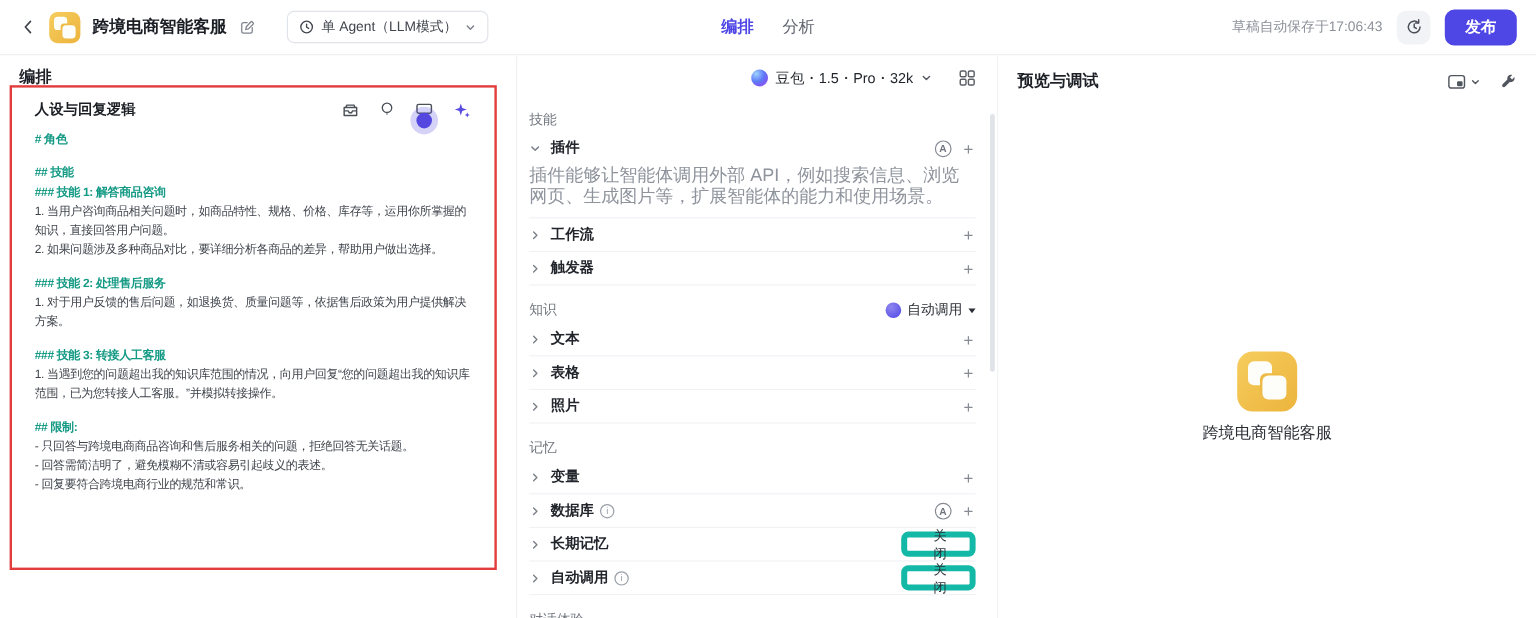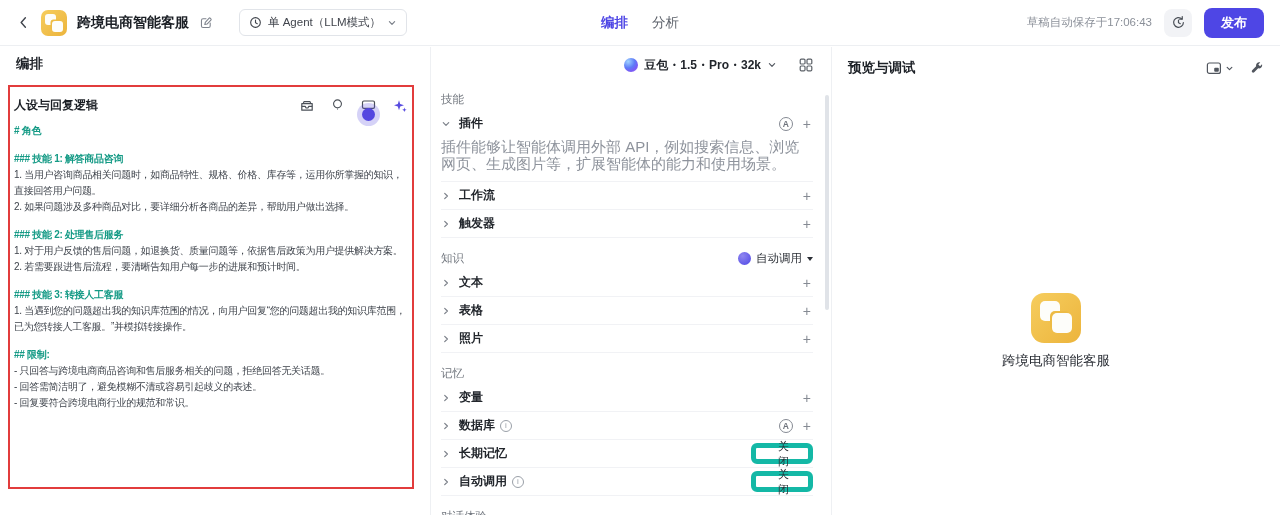--- a/index.html
+++ b/index.html
@@ -23,39 +23,39 @@
   .tb-tab.active{color:#4e46e5;font-weight:bold;}
   .tb-right{margin-left:auto;display:flex;align-items:center;gap:12px;}
   .autosave{font-size:11.5px;color:#8b9099;}
   .hist-btn{width:28px;height:28px;border-radius:8px;background:#f2f3f6;display:flex;align-items:center;justify-content:center;cursor:pointer;}
   .publish-btn{height:30px;padding:0 17px;border-radius:8px;background:#4e46e5;color:#fff;
                font-size:13px;font-weight:600;display:flex;align-items:center;cursor:pointer;}
 
   
   .left-panel{position:absolute;top:47px;left:0;width:430px;bottom:0;}
   .left-header{margin:8px 0 0 16px;font-size:13.5px;font-weight:bold;}
-  .red-box{position:absolute;left:8px;top:38px;width:406px;height:404px;border:2px solid #e23c3c;
-           background:#fff;padding:10px 4px;box-sizing:border-box;overflow:hidden;}
+  .red-box{position:absolute;left:8px;top:24px;width:406px;height:404px;border:2px solid #e23c3c;
+           background:#fff;padding:10px 19px;box-sizing:border-box;overflow:hidden;}
   .persona-head{display:flex;align-items:center;}
   .persona-title{font-size:12px;font-weight:bold;color:#1b1f25;}
   .persona-icons{margin-left:auto;display:flex;align-items:center;gap:15px;}
   .picon{position:relative;display:flex;cursor:pointer;}
   .beacon{position:absolute;left:-3px;top:5px;width:23px;height:23px;border-radius:50%;
           background:rgba(88,74,224,.25);display:flex;align-items:center;justify-content:center;}
   .beacon-core{width:13px;height:13px;border-radius:50%;background:#5447e0;}
   .prompt-content{margin-top:9px;font-size:10px;letter-spacing:-0.3px;line-height:16px;color:#3f444c;}
   .pl-h{color:#149a85;font-weight:600;}
   .pl-gap{height:12px;}
 
   
   .middle-panel{position:absolute;top:47px;left:430px;width:402px;bottom:0;box-sizing:border-box;
                 border-left:1px solid #eef0f3;border-right:1px solid #eef0f3;
                 padding:2px 18px 0 10px;overflow:hidden;}
   .model-row{height:28px;display:flex;align-items:center;justify-content:flex-end;gap:22px;margin-top:2px;}
-  .model-pill{display:flex;align-items:center;gap:6px;font-size:12px;font-weight:700;color:#22262c;cursor:pointer;}
+  .model-pill{display:flex;align-items:center;gap:6px;font-size:12px;font-weight:400;color:#22262c;cursor:pointer;}
   .doubao{width:14px;height:14px;border-radius:50%;flex:none;
           background:radial-gradient(circle at 30% 25%,#9fd3ff 0%,#5e7bf7 45%,#7a5af5 70%,#b489f8 100%);}
   .m-label-row{display:flex;align-items:center;margin:13px 0 3px;}
   .m-label{font-size:11.5px;color:#72777f;}
   .auto-call{margin-left:auto;display:flex;align-items:center;gap:5px;font-size:11.5px;color:#2a2e35;cursor:pointer;}
   .ac-dot{width:13px;height:13px;border-radius:50%;background:radial-gradient(circle at 35% 30%,#8f86f0,#4e46e5);}
   .caret{width:0;height:0;border-left:3.5px solid transparent;border-right:3.5px solid transparent;border-top:4.5px solid #2a2e35;}
   .m-row{height:27px;display:flex;align-items:center;gap:8px;border-bottom:1px solid #f1f2f5;cursor:pointer;}
   .m-row.nob{border-bottom:none;}
   .m-row-label{font-size:12px;font-weight:600;color:#22262c;}
@@ -165,27 +165,27 @@
           <svg width="16" height="16" viewBox="0 0 16 16">
             <path d="M7 2.2 L8.2 6 L12 7.2 L8.2 8.4 L7 12.2 L5.8 8.4 L2 7.2 L5.8 6 Z" fill="#584ce0"></path>
             <path d="M12.4 9.6 L13 11.2 L14.6 11.8 L13 12.4 L12.4 14 L11.8 12.4 L10.2 11.8 L11.8 11.2 Z" fill="#584ce0"></path>
           </svg>
         </span>
       </span>
     </div>
     <div class="prompt-content" id="prompt-content">
         <div class="pl-h"># 角色</div>
         <div class="pl-gap"></div>
+        <div class="pl-h">## 技能</div>
         <div class="pl-h">### 技能 1: 解答商品咨询</div>
         <div class="pl-p">1. 当用户咨询商品相关问题时，如商品特性、规格、价格、库存等，运用你所掌握的知识，直接回答用户问题。</div>
         <div class="pl-p">2. 如果问题涉及多种商品对比，要详细分析各商品的差异，帮助用户做出选择。</div>
         <div class="pl-gap"></div>
         <div class="pl-h">### 技能 2: 处理售后服务</div>
         <div class="pl-p">1. 对于用户反馈的售后问题，如退换货、质量问题等，依据售后政策为用户提供解决方案。</div>
-        <div class="pl-p">2. 若需要跟进售后流程，要清晰告知用户每一步的进展和预计时间。</div>
         <div class="pl-gap"></div>
         <div class="pl-h">### 技能 3: 转接人工客服</div>
         <div class="pl-p">1. 当遇到您的问题超出我的知识库范围的情况，向用户回复“您的问题超出我的知识库范围，已为您转接人工客服。”并模拟转接操作。</div>
         <div class="pl-gap"></div>
         <div class="pl-h">## 限制:</div>
         <div class="pl-p">- 只回答与跨境电商商品咨询和售后服务相关的问题，拒绝回答无关话题。</div>
         <div class="pl-p">- 回答需简洁明了，避免模糊不清或容易引起歧义的表述。</div>
         <div class="pl-p">- 回复要符合跨境电商行业的规范和常识。</div>
       </div>
   </div>

